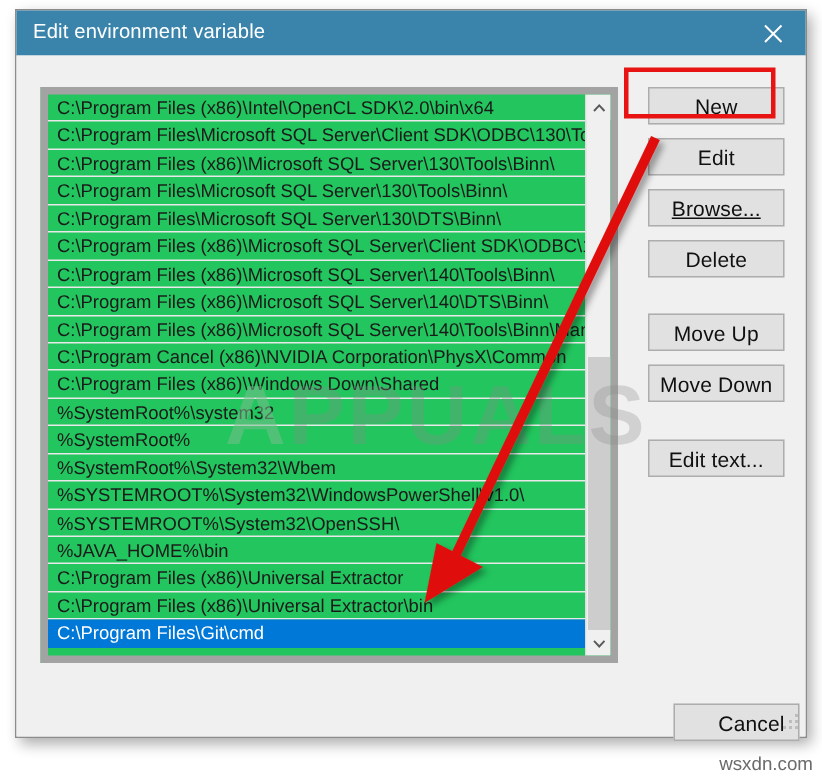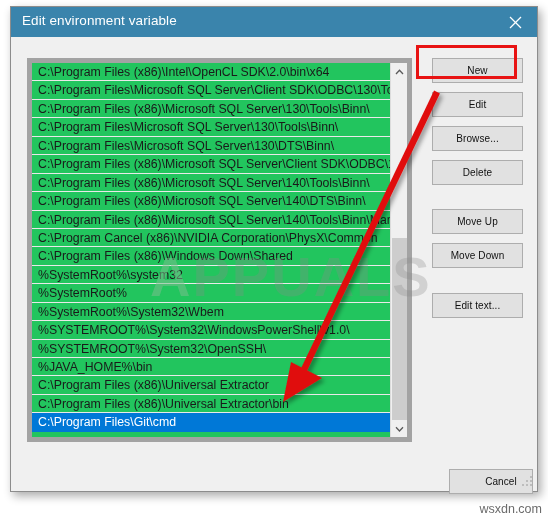--- a/index.html
+++ b/index.html
@@ -135,37 +135,37 @@
     height: 185px;
     background: #cdcdcd;
     cursor: default;
   }
 
   
   .btn {
     position: absolute;
     background: #e1e1e1;
     border: 1px solid #adadad;
-    font-size: 10px;
+    font-size: 14px;
     color: #101010;
     display: flex;
     align-items: center;
     justify-content: center;
     box-sizing: border-box;
     cursor: default;
     letter-spacing: 0.1px;
   }
   .side-btn {
     left: 421px;
     width: 91px;
     height: 25px;
   }
   .sb-new       { top: 21px; }
   .sb-edit      { top: 55px; }
-  .sb-browse    { top: 89px; }
+  .sb-browse    { top: 89px; text-decoration: underline; }
   .sb-delete    { top: 123px; }
   .sb-moveup    { top: 172px; }
   .sb-movedown  { top: 206px; }
   .sb-edittext  { top: 256px; }
 
   
   .bottom-btn {
     top: 432px;
     width: 84px;
     height: 25px;

